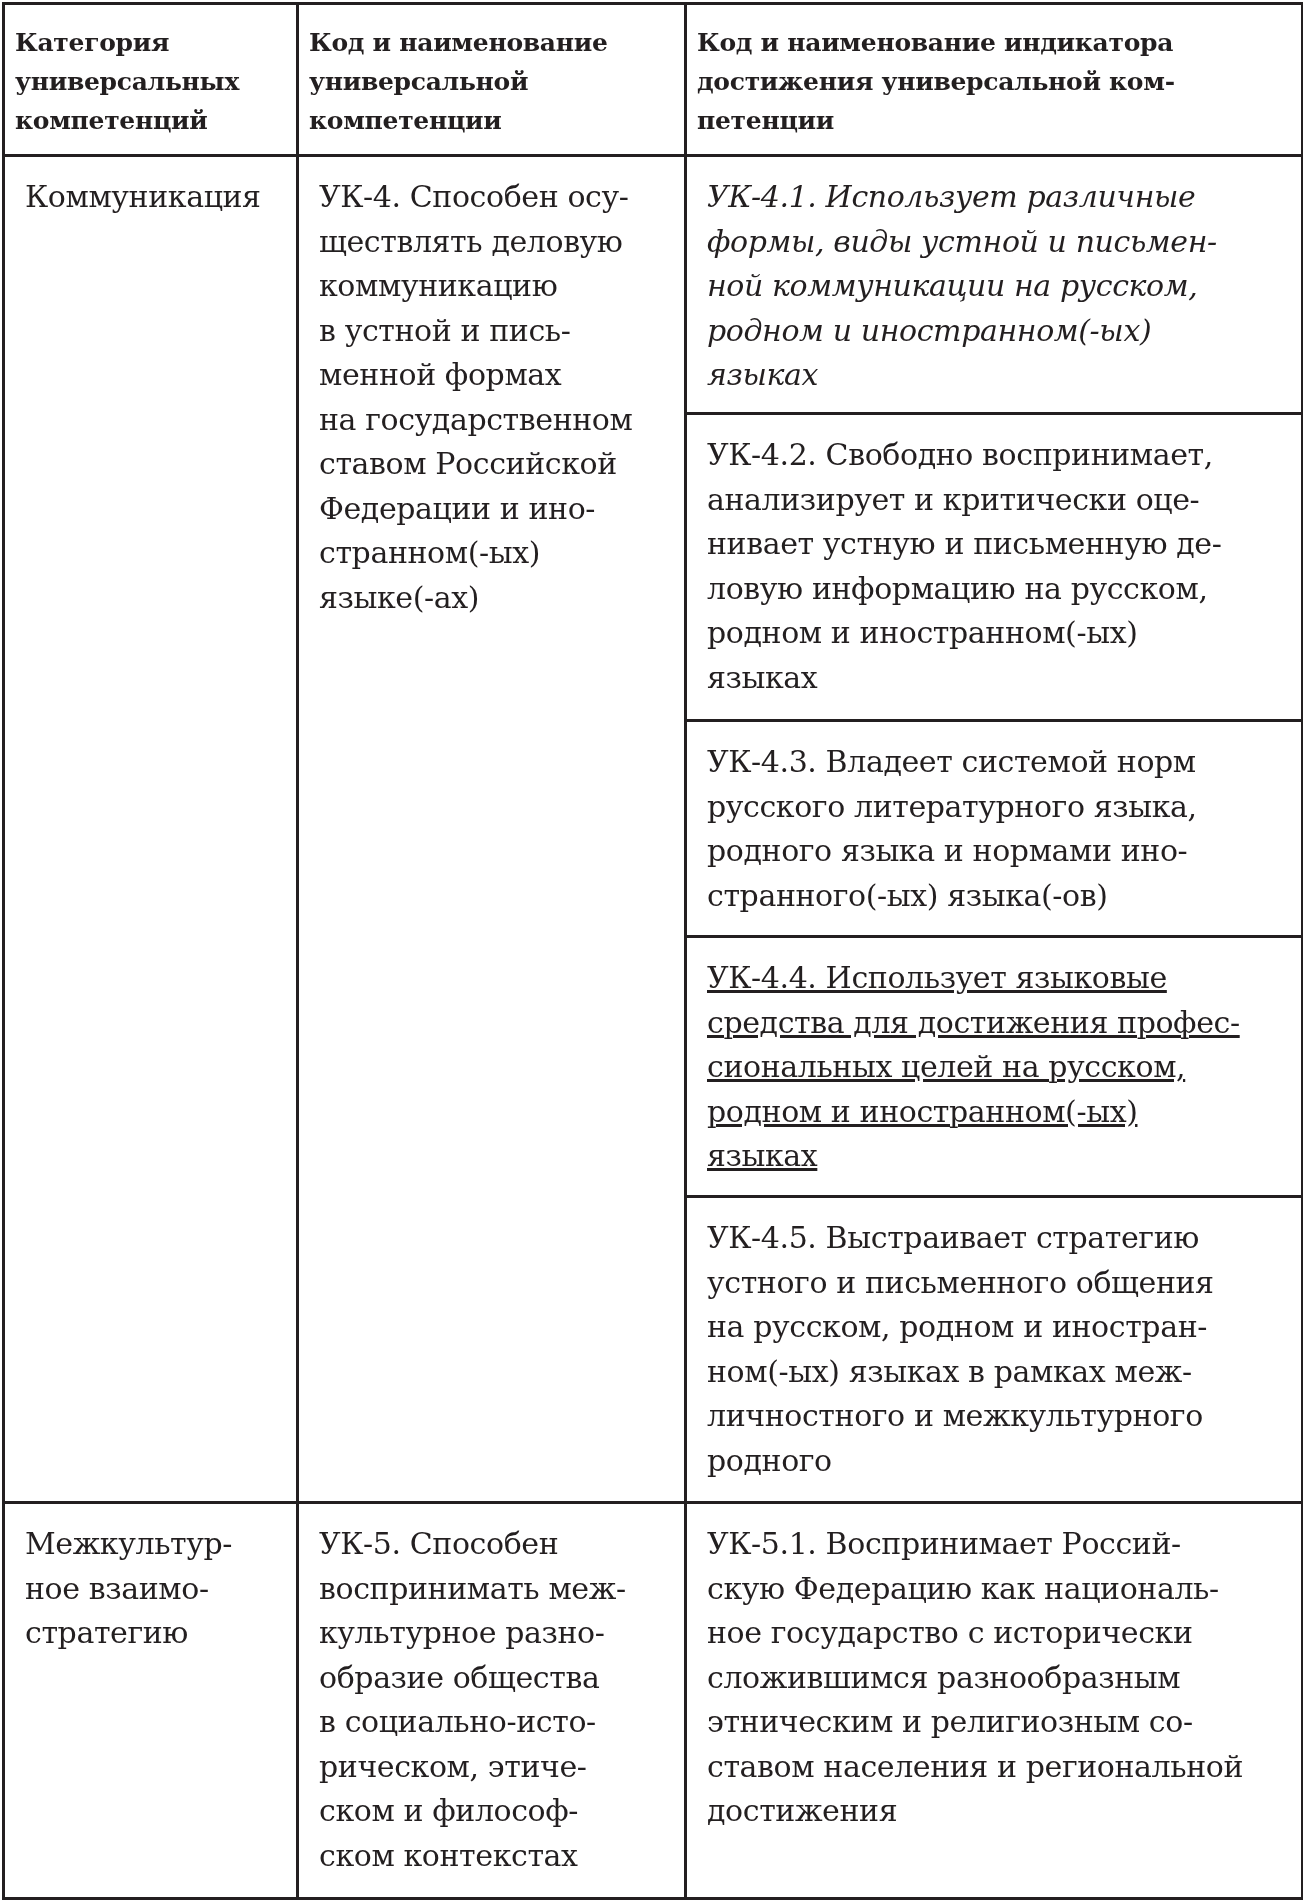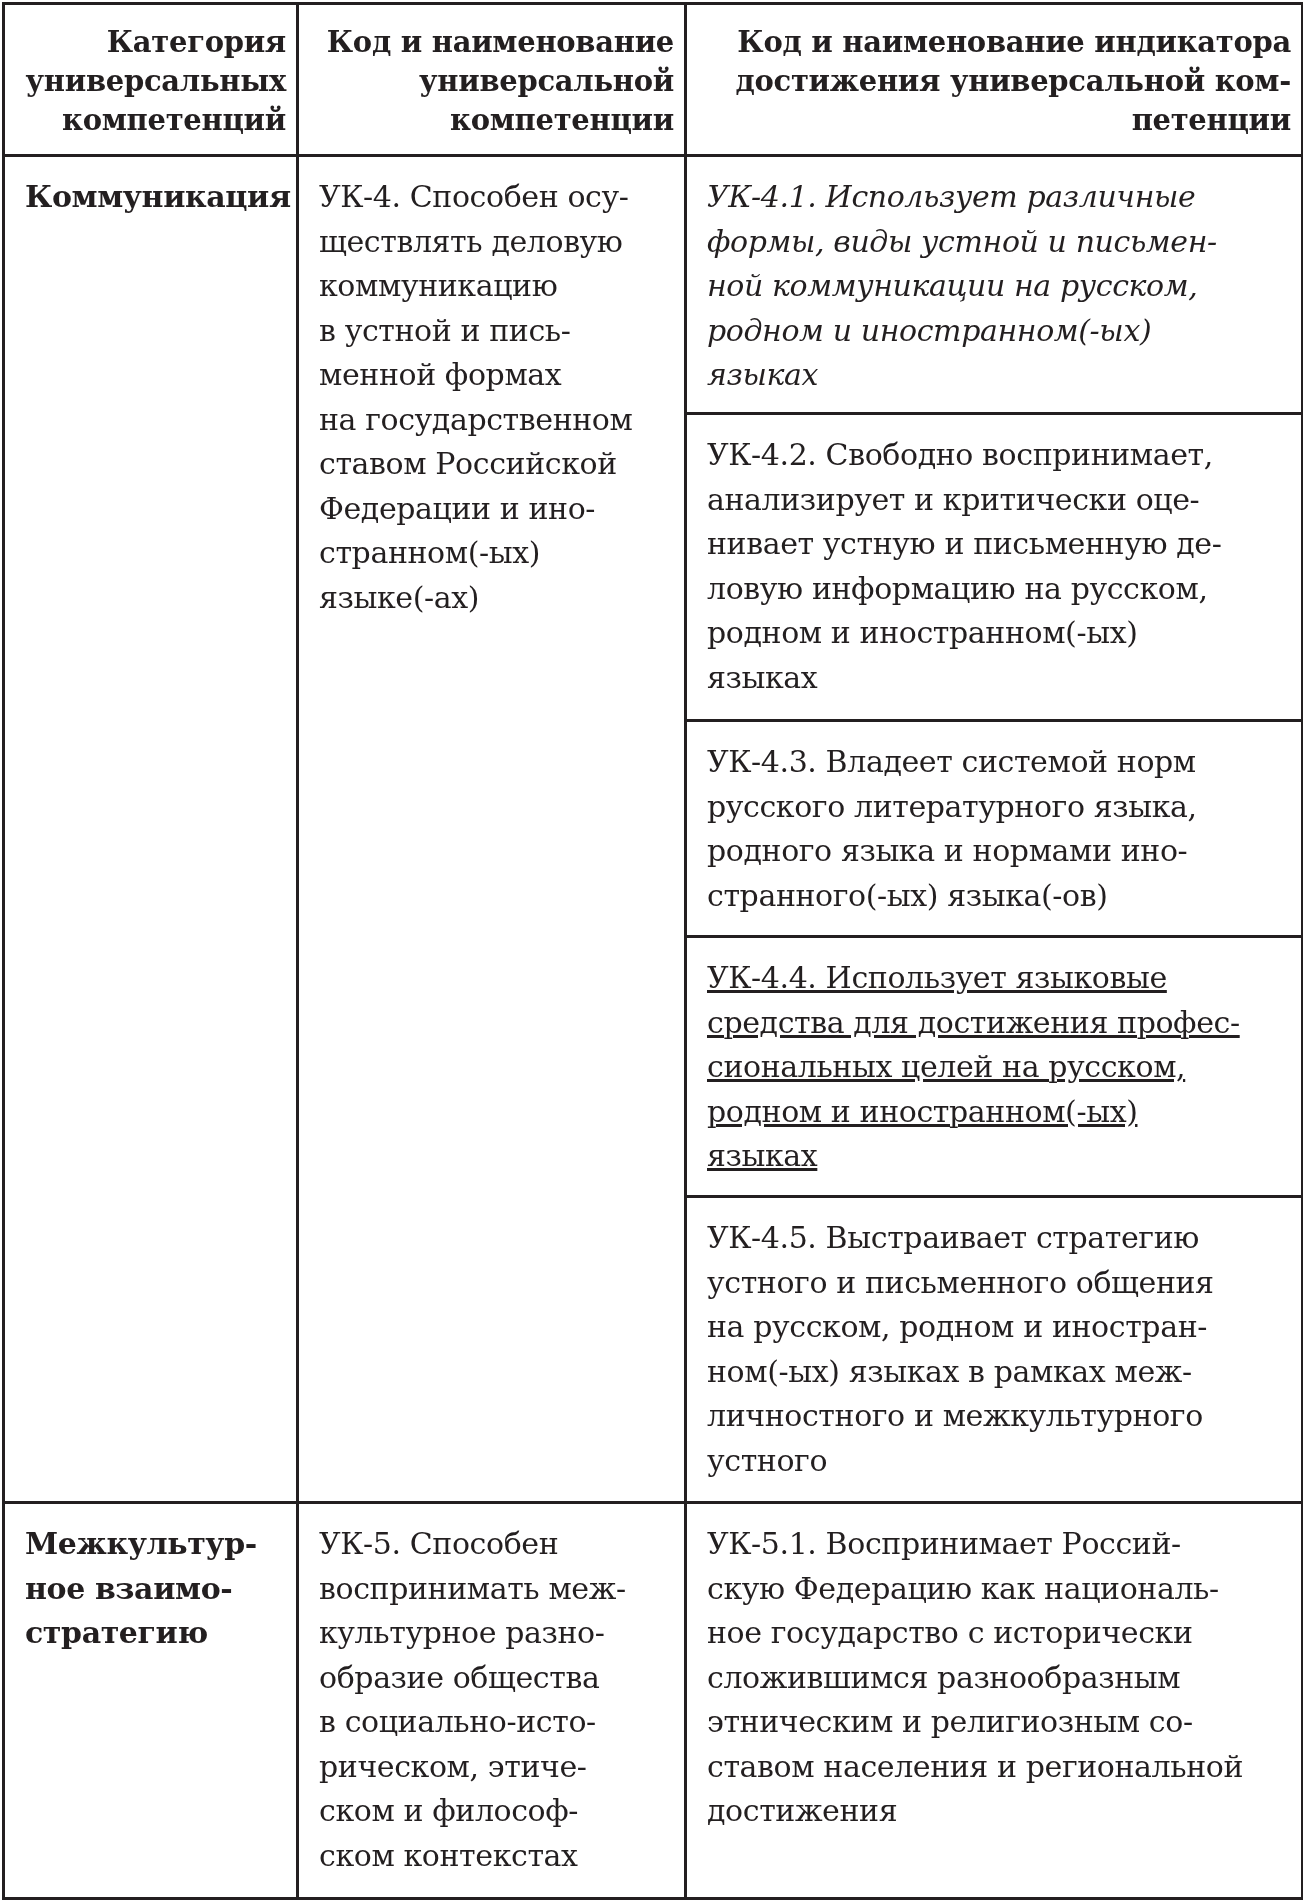--- a/index.html
+++ b/index.html
@@ -27,35 +27,35 @@
       border: 3px solid #231f20;
       vertical-align: top;
       padding: 0;
     }
     col.c1 { width: 294px; }
     col.c2 { width: 388px; }
     col.c3 { width: 617px; }
 
     th {
       font-weight: bold;
-      font-size: 29px;
+      font-size: 25px;
       line-height: 39px;
-      text-align: right;
+      text-align: left;
       height: 152px;
       box-sizing: border-box;
       padding: 18px 10px 0 10px !important;
       letter-spacing: -0.3px;
     }
     td .cell {
       font-size: 30px;
       line-height: 44.5px;
       letter-spacing: -0.4px;
       text-align: left;
     }
-    td.cat .cell { padding: 18px 10px 0 20px; font-weight: bold; }
+    td.cat .cell { padding: 18px 10px 0 20px; }
     td.code .cell { padding: 18px 8px 0 20px; }
     td.ind .cell { padding: 18px 10px 0 20px; }
 
     .line { display: block; white-space: nowrap; }
 
     tr.r41 td.ind { height: 258px; box-sizing: border-box; font-style: italic; }
     tr.r42 td.ind { height: 307px; box-sizing: border-box; }
     tr.r43 td.ind { height: 216px; box-sizing: border-box; }
     tr.r44 td.ind { height: 260px; box-sizing: border-box; text-decoration: underline; }
     tr.r45 td.ind { height: 306px; box-sizing: border-box; }
@@ -155,21 +155,21 @@
       </td>
     </tr>
     <tr class="r45">
       <td class="ind">
         <div class="cell">
           <span class="line">УК-4.5. Выстраивает стратегию</span>
           <span class="line">устного и письменного общения</span>
           <span class="line">на русском, родном и иностран-</span>
           <span class="line">ном(-ых) языках в рамках меж-</span>
           <span class="line">личностного и межкультурного</span>
-          <span class="line">устного</span>
+          <span class="line">родного</span>
         </div>
       </td>
     </tr>
 
     <tr class="r51">
       <td class="cat">
         <div class="cell">
           <span class="line">Межкультур-</span>
           <span class="line">ное взаимо-</span>
           <span class="line">стратегию</span>

